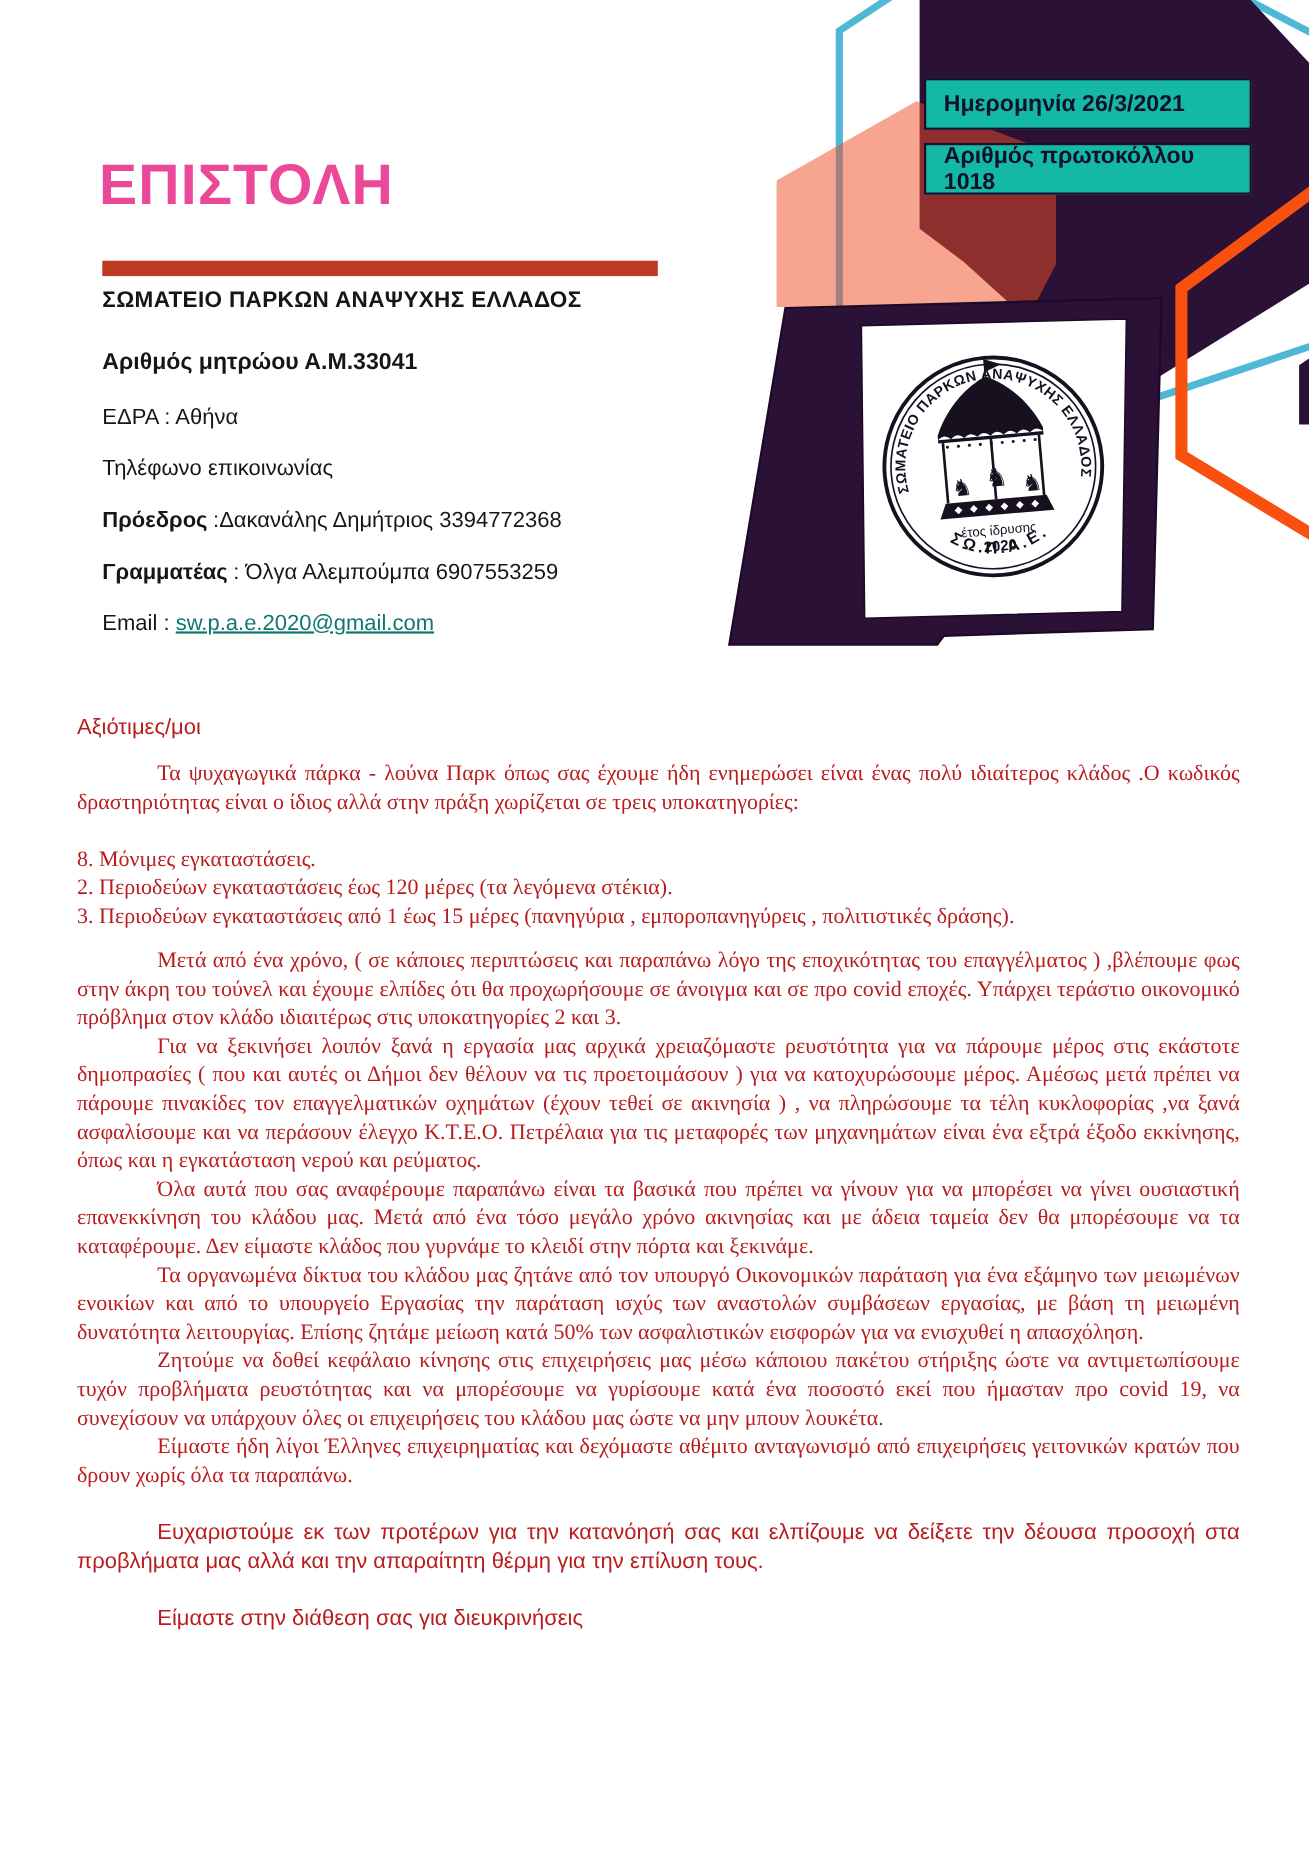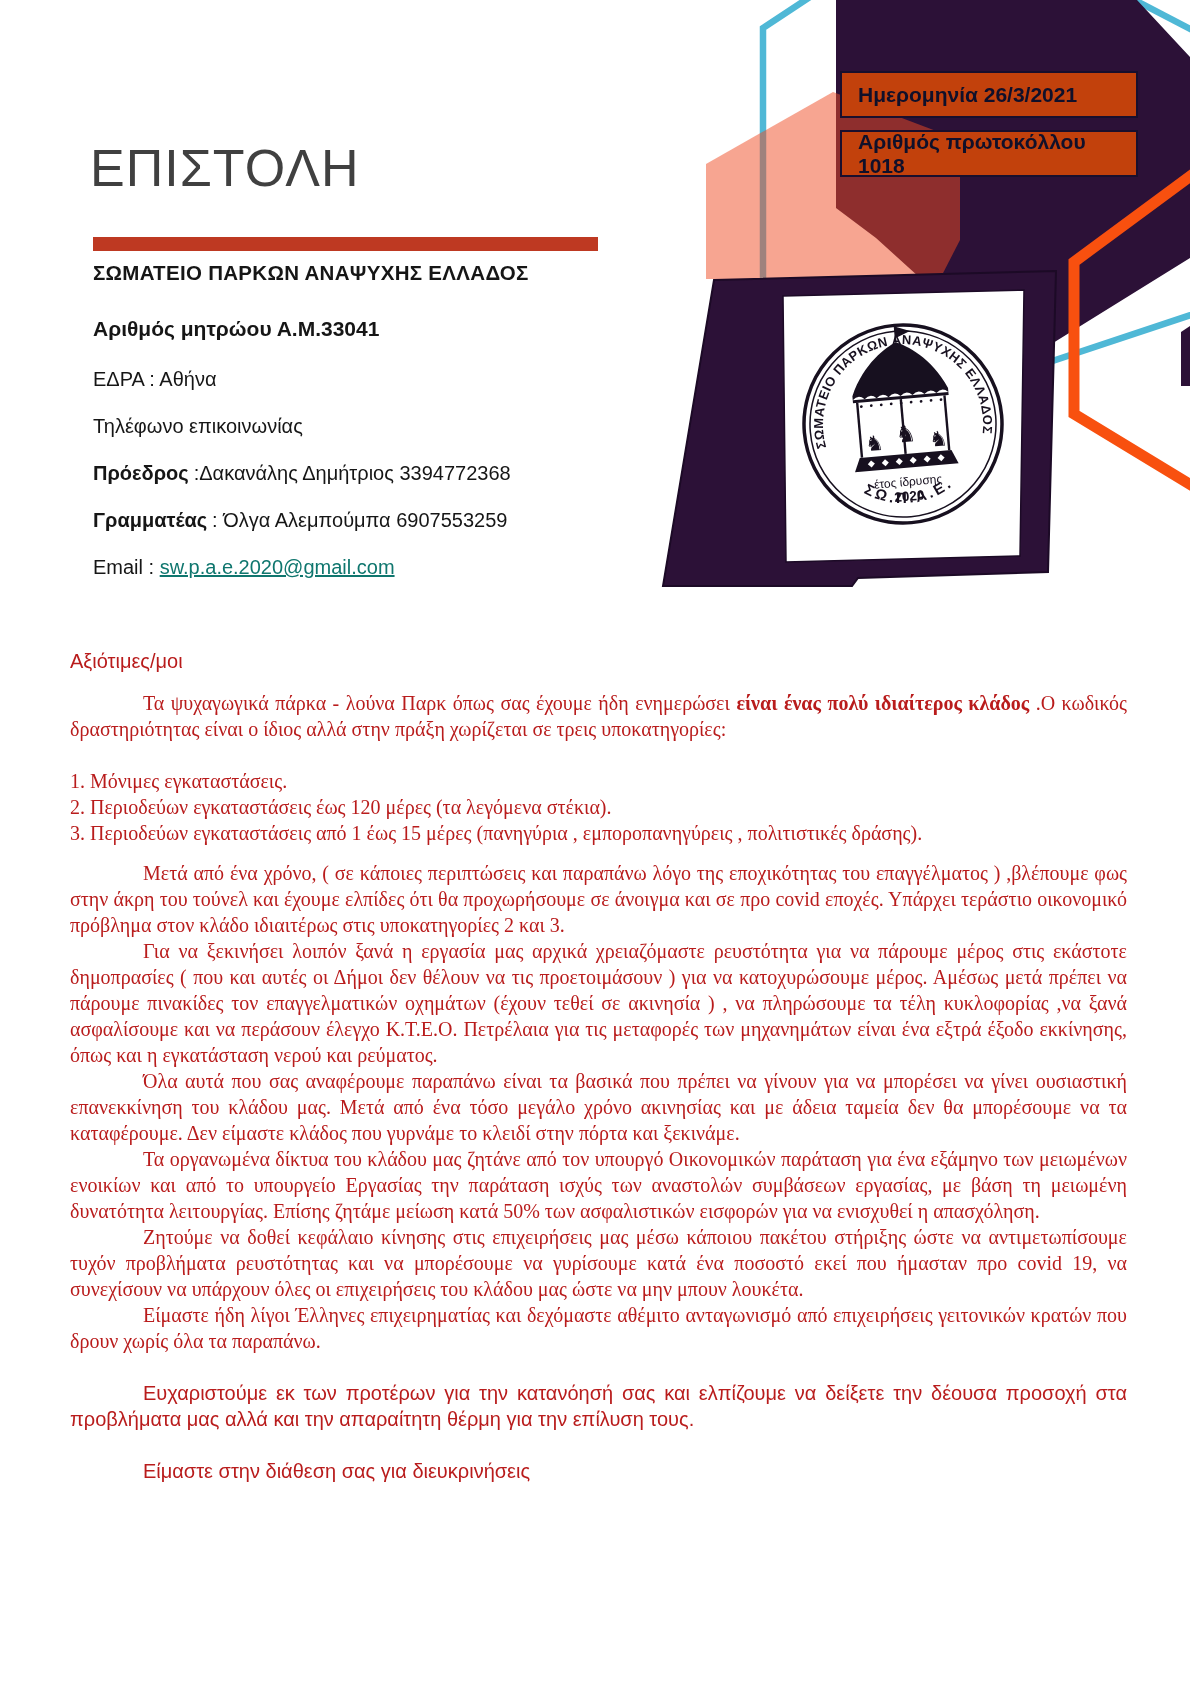--- a/index.html
+++ b/index.html
@@ -2,36 +2,36 @@
 <html><head>
 <meta charset="utf-8">
 <style>
   html,body{margin:0;padding:0;background:#ffffff;}
   #page{position:relative;width:1190px;height:1683px;background:#ffffff;overflow:hidden;
         font-family:"Liberation Sans",sans-serif;color:#111111;}
   .abs{position:absolute;}
   #decor{position:absolute;top:0;left:0;pointer-events:none;z-index:1;}
   .z2{z-index:2;}
 
-  #page-title{left:90px;top:138px;font-size:52px;font-weight:normal;color:#404040;letter-spacing:1px;}
+  #page-title{left:90px;top:138px;font-size:52px;font-weight:bold;color:#ec4899;letter-spacing:1px;}
   #red-bar{left:93px;top:237px;width:505px;height:14px;background:#be3922;}
 
   .org-line{left:93px;font-size:20px;color:#161616;}
-  .b{font-weight:bold;}
+  .b{font-weight:normal;}
   #org-name{top:261px;font-size:20.5px;font-weight:bold;letter-spacing:.3px;}
   #org-registry{top:317px;font-size:21px;font-weight:bold;}
   #org-seat{top:368px;}
   #org-phone{top:415px;}
   #org-president{top:462px;}
   #org-secretary{top:509px;text-align:right;}
   #org-email{top:556px;}
   .lbl{font-weight:bold;margin-right:5px;}
   #email-link{color:#0f766e;text-decoration:underline;cursor:pointer;}
 
-  .datebox{position:absolute;left:840px;width:298px;height:47px;background:#c2410c;
+  .datebox{position:absolute;left:840px;width:298px;height:47px;background:#14b8a6;
            border:2px solid #190f2d;box-sizing:border-box;display:flex;align-items:center;
            padding-left:16px;font-size:21px;font-weight:bold;color:#10102a;z-index:2;}
   #date-box{top:71px;}
   #protocol-box{top:130px;}
 
   #body-text{left:70px;top:648px;width:1057px;font-family:"Liberation Serif","DejaVu Serif",serif;
              font-size:20px;line-height:26px;color:#b91c1c;text-align:justify;z-index:2;}
   #body-text p{margin:0;}
   .indent{text-indent:73px;}
   .sans{font-family:"Liberation Sans",sans-serif;}
@@ -131,21 +131,21 @@
   <div class="abs z2 org-line" id="org-email">
     <span>Email :</span>
     <a id="email-link">sw.p.a.e.2020@gmail.com</a>
   </div>
 
   <div class="abs" id="body-text">
     <p class="sans">Αξιότιμες/μοι</p>
     <div class="sp16"></div>
     <p class="indent"><span>Τα ψυχαγωγικά πάρκα - λούνα  Παρκ όπως σας έχουμε ήδη ενημερώσει </span><span class="b">είναι ένας πολύ ιδιαίτερος κλάδος</span><span> .Ο κωδικός δραστηριότητας είναι ο ίδιος αλλά στην πράξη χωρίζεται σε τρεις υποκατηγορίες:</span></p>
     <div class="sp26"></div>
-    <p>1. Μόνιμες εγκαταστάσεις.</p>
+    <p>8. Μόνιμες εγκαταστάσεις.</p>
     <p>2. Περιοδεύων εγκαταστάσεις έως 120 μέρες (τα λεγόμενα στέκια).</p>
     <p>3. Περιοδεύων εγκαταστάσεις από 1 έως 15 μέρες (πανηγύρια , εμποροπανηγύρεις , πολιτιστικές δράσης).</p>
     <div class="sp14"></div>
     <p class="indent">Μετά από ένα χρόνο, ( σε κάποιες περιπτώσεις και παραπάνω λόγο της εποχικότητας του επαγγέλματος ) ,βλέπουμε φως στην άκρη του τούνελ και έχουμε ελπίδες ότι θα προχωρήσουμε σε άνοιγμα και σε προ covid εποχές. Υπάρχει τεράστιο οικονομικό πρόβλημα στον κλάδο  ιδιαιτέρως στις υποκατηγορίες 2 και 3.</p>
     <p class="indent">Για να ξεκινήσει λοιπόν ξανά η εργασία μας αρχικά χρειαζόμαστε ρευστότητα για να πάρουμε μέρος στις εκάστοτε δημοπρασίες ( που και αυτές οι Δήμοι δεν θέλουν να τις προετοιμάσουν ) για να κατοχυρώσουμε μέρος. Αμέσως μετά πρέπει να πάρουμε  πινακίδες τον επαγγελματικών οχημάτων (έχουν τεθεί σε ακινησία ) , να πληρώσουμε τα τέλη κυκλοφορίας ,να   ξανά ασφαλίσουμε και  να περάσουν έλεγχο Κ.Τ.Ε.Ο. Πετρέλαια για τις μεταφορές των μηχανημάτων είναι ένα εξτρά έξοδο εκκίνησης, όπως και η εγκατάσταση νερού και ρεύματος.</p>
     <p class="indent">Όλα αυτά που σας αναφέρουμε παραπάνω είναι τα βασικά που πρέπει να γίνουν για να μπορέσει να γίνει ουσιαστική επανεκκίνηση του κλάδου μας. Μετά από ένα τόσο μεγάλο χρόνο ακινησίας και με άδεια ταμεία δεν θα μπορέσουμε να τα καταφέρουμε. Δεν είμαστε κλάδος που γυρνάμε το κλειδί στην πόρτα και ξεκινάμε.</p>
     <p class="indent">Τα οργανωμένα δίκτυα του κλάδου μας ζητάνε από τον υπουργό Οικονομικών παράταση για ένα εξάμηνο των μειωμένων ενοικίων και από το υπουργείο Εργασίας την παράταση ισχύς των αναστολών συμβάσεων εργασίας, με βάση τη μειωμένη δυνατότητα λειτουργίας. Επίσης ζητάμε μείωση κατά 50% των ασφαλιστικών εισφορών για να ενισχυθεί η απασχόληση.</p>
     <p class="indent">Ζητούμε να δοθεί κεφάλαιο κίνησης στις επιχειρήσεις μας μέσω κάποιου πακέτου στήριξης ώστε να αντιμετωπίσουμε τυχόν προβλήματα ρευστότητας και να μπορέσουμε να γυρίσουμε κατά ένα ποσοστό εκεί που ήμασταν προ covid 19, να συνεχίσουν να υπάρχουν όλες οι επιχειρήσεις του κλάδου μας ώστε να μην μπουν λουκέτα.</p>
     <p class="indent">Είμαστε ήδη λίγοι Έλληνες επιχειρηματίας και δεχόμαστε αθέμιτο ανταγωνισμό από επιχειρήσεις γειτονικών κρατών που δρουν χωρίς όλα τα παραπάνω.</p>
     <div class="sp26"></div>

